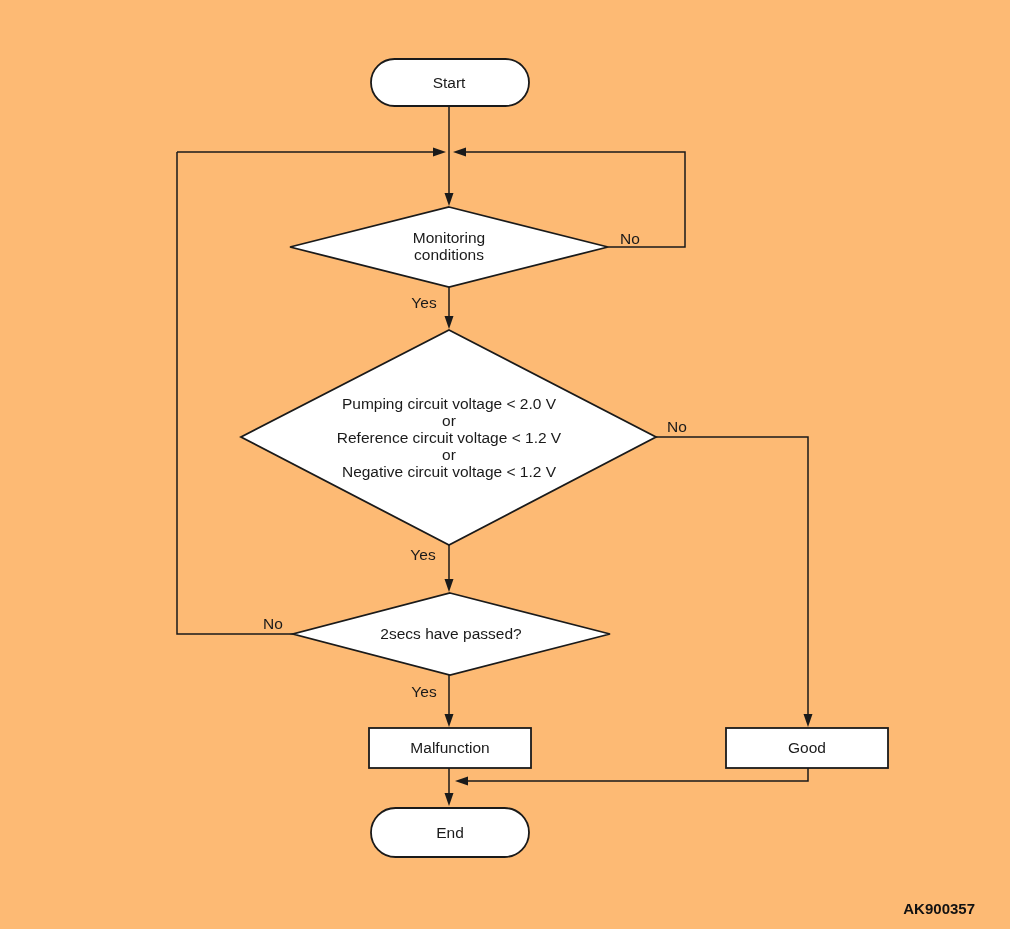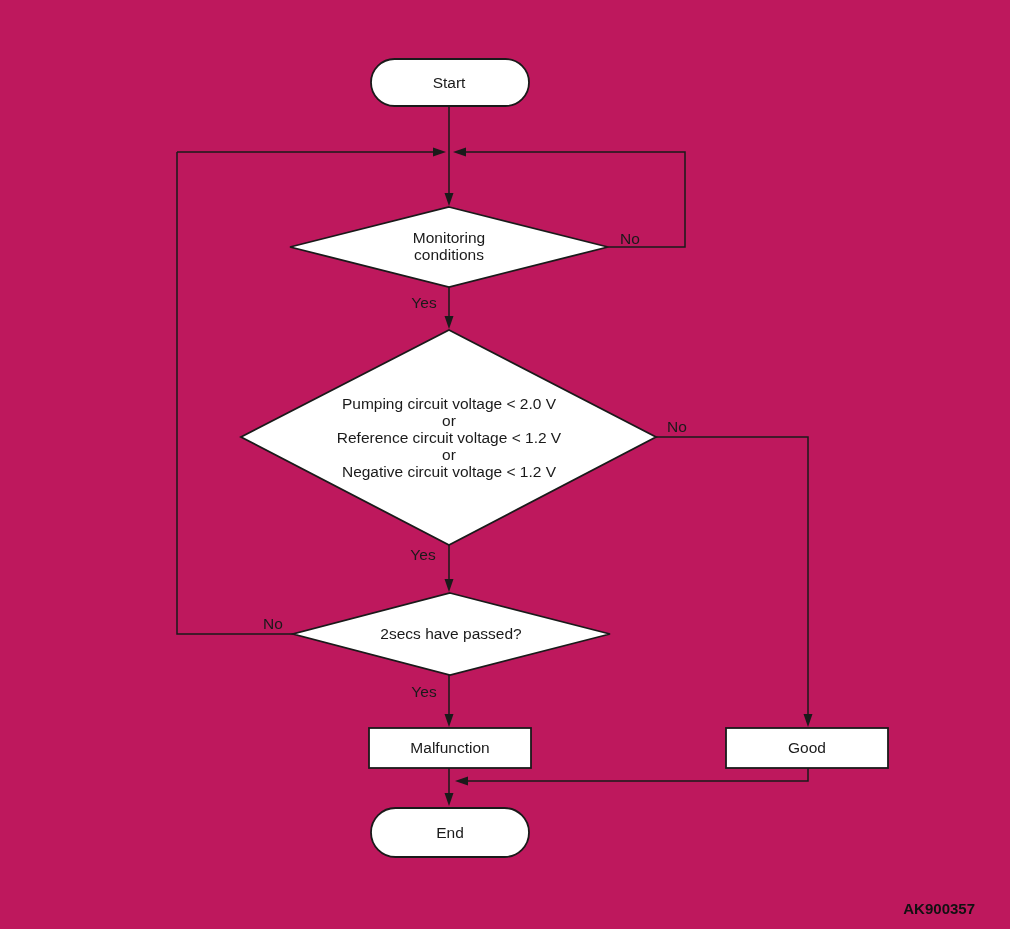--- a/index.html
+++ b/index.html
@@ -4,21 +4,21 @@
 <style>
   html, body {
     margin: 0;
     padding: 0;
     background: #ffffff;
   }
   .page {
     position: relative;
     width: 1010px;
     height: 929px;
-    background: #be185d;
+    background: #fdba74;
     font-family: "Liberation Sans", sans-serif;
     overflow: hidden;
   }
   svg text {
     font-family: "Liberation Sans", sans-serif;
     font-size: 15.5px;
     fill: #1a1a1a;
   }
   svg text.figcode {
     font-weight: bold;

